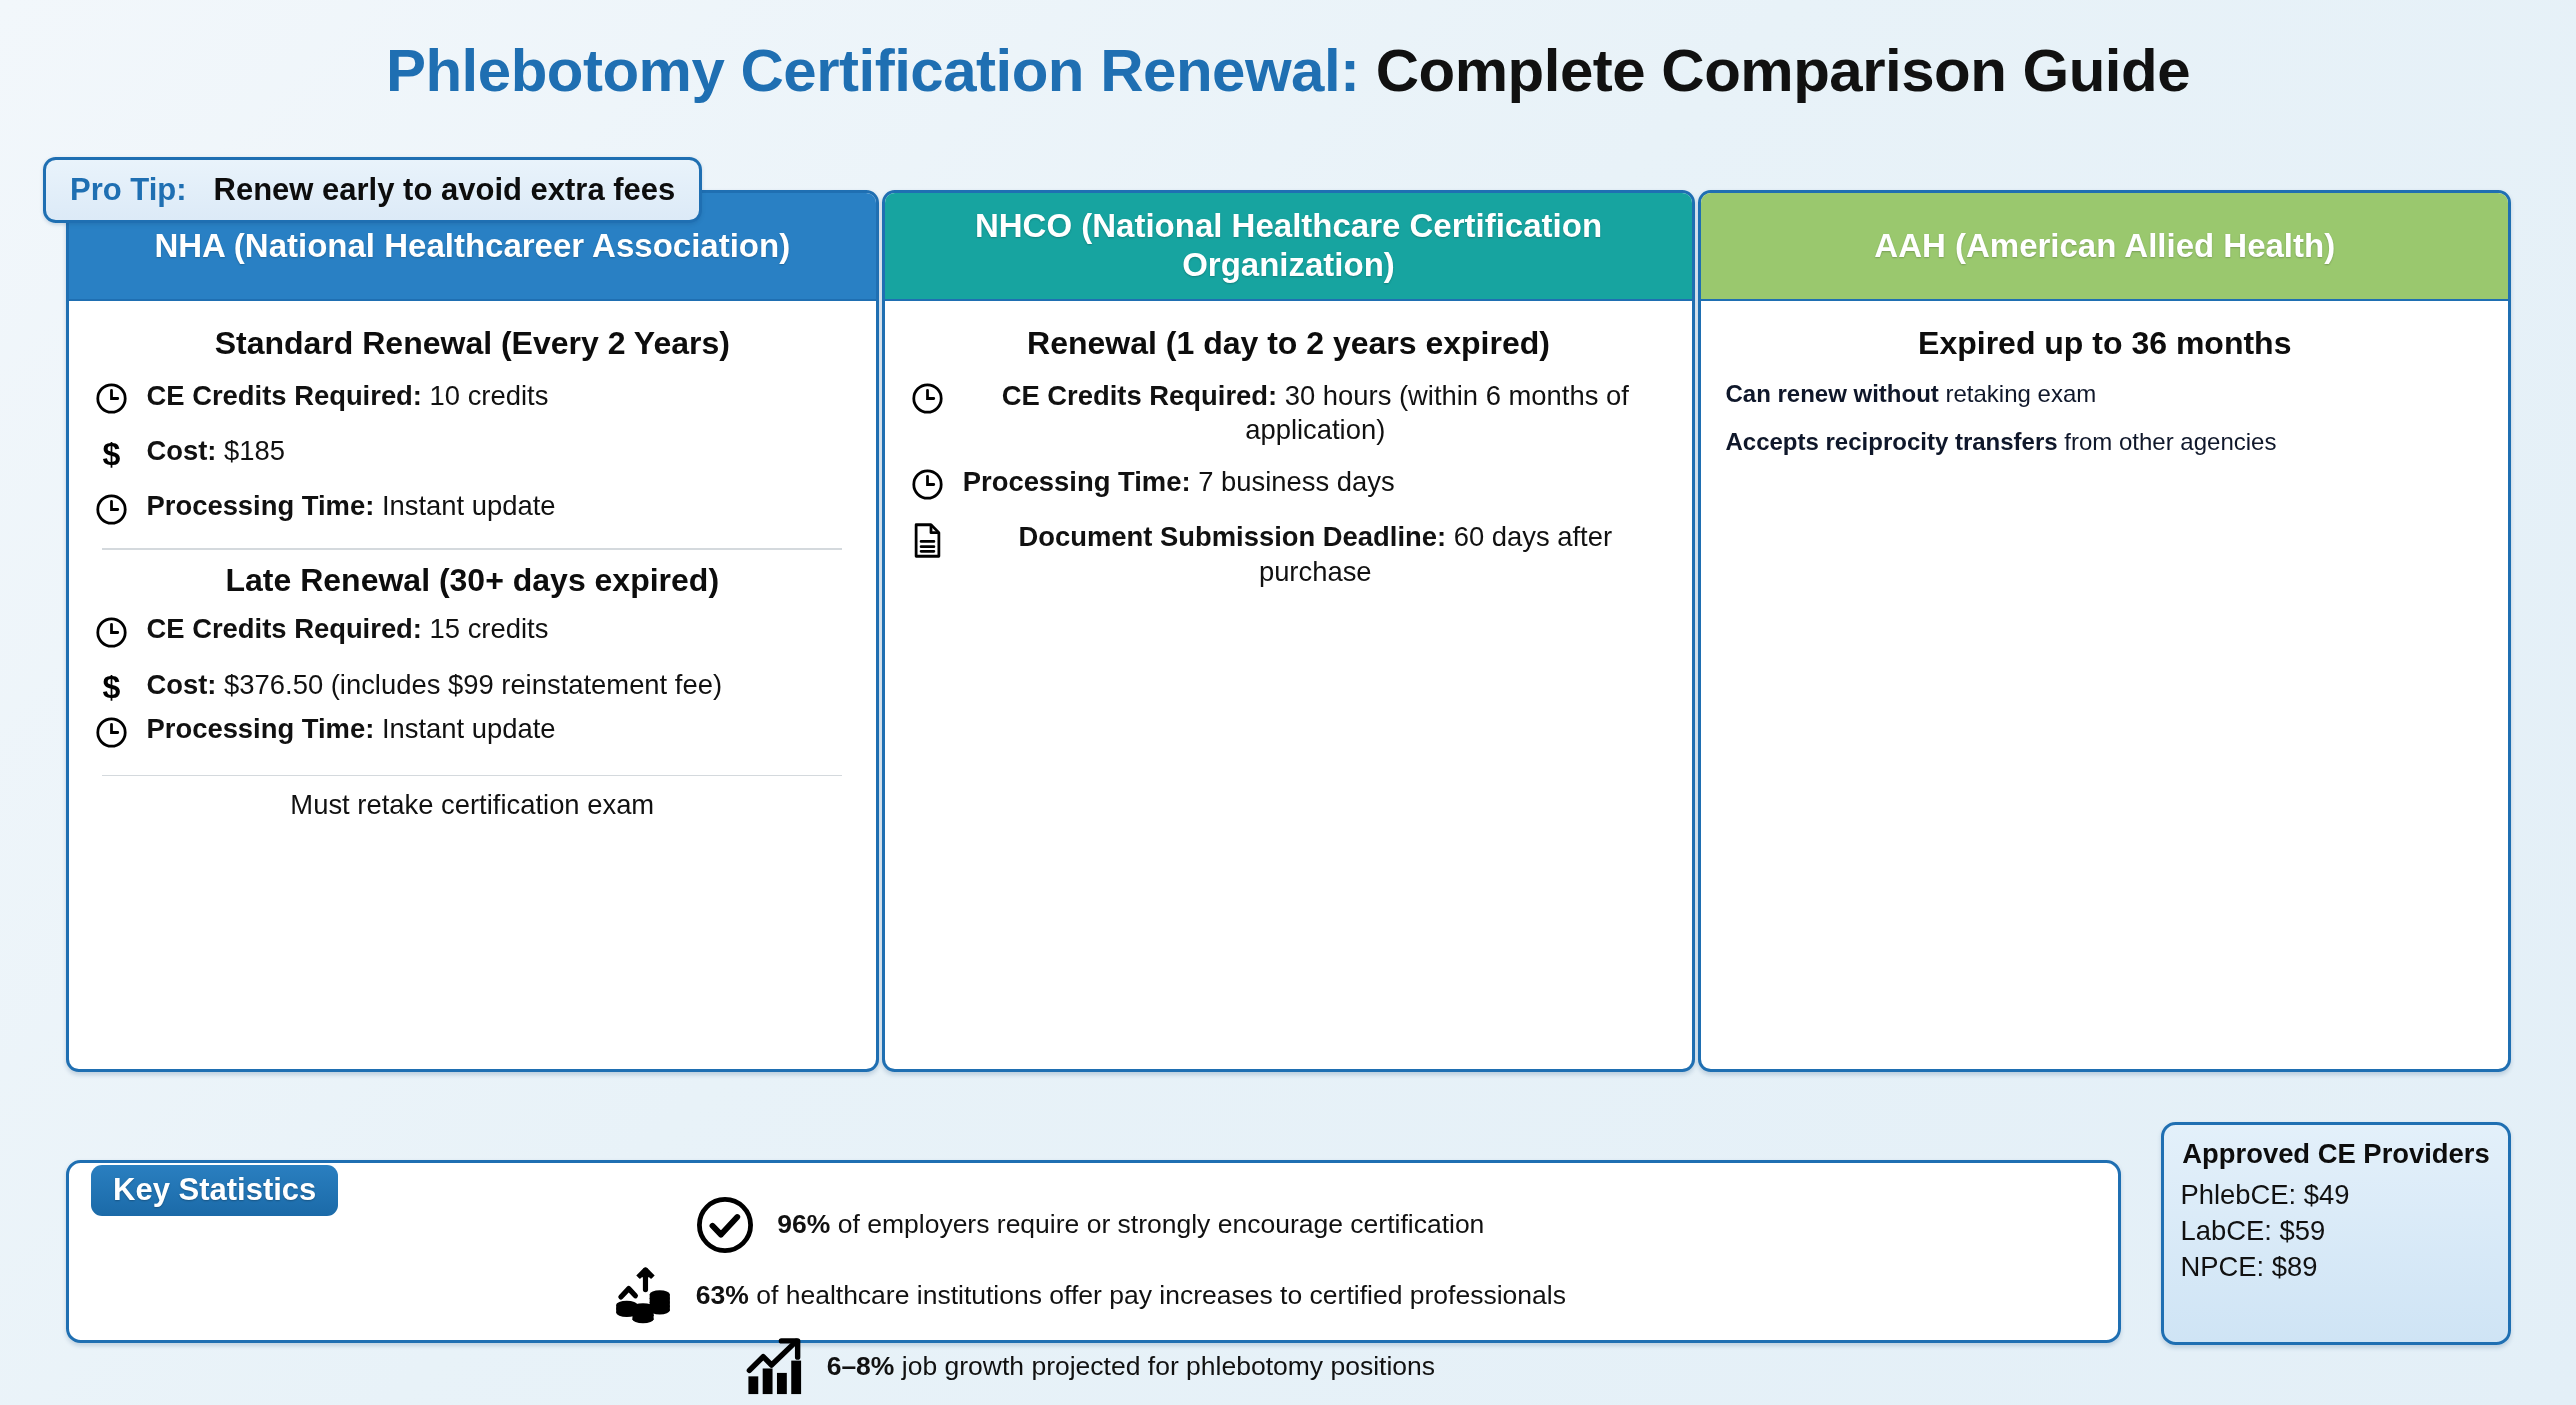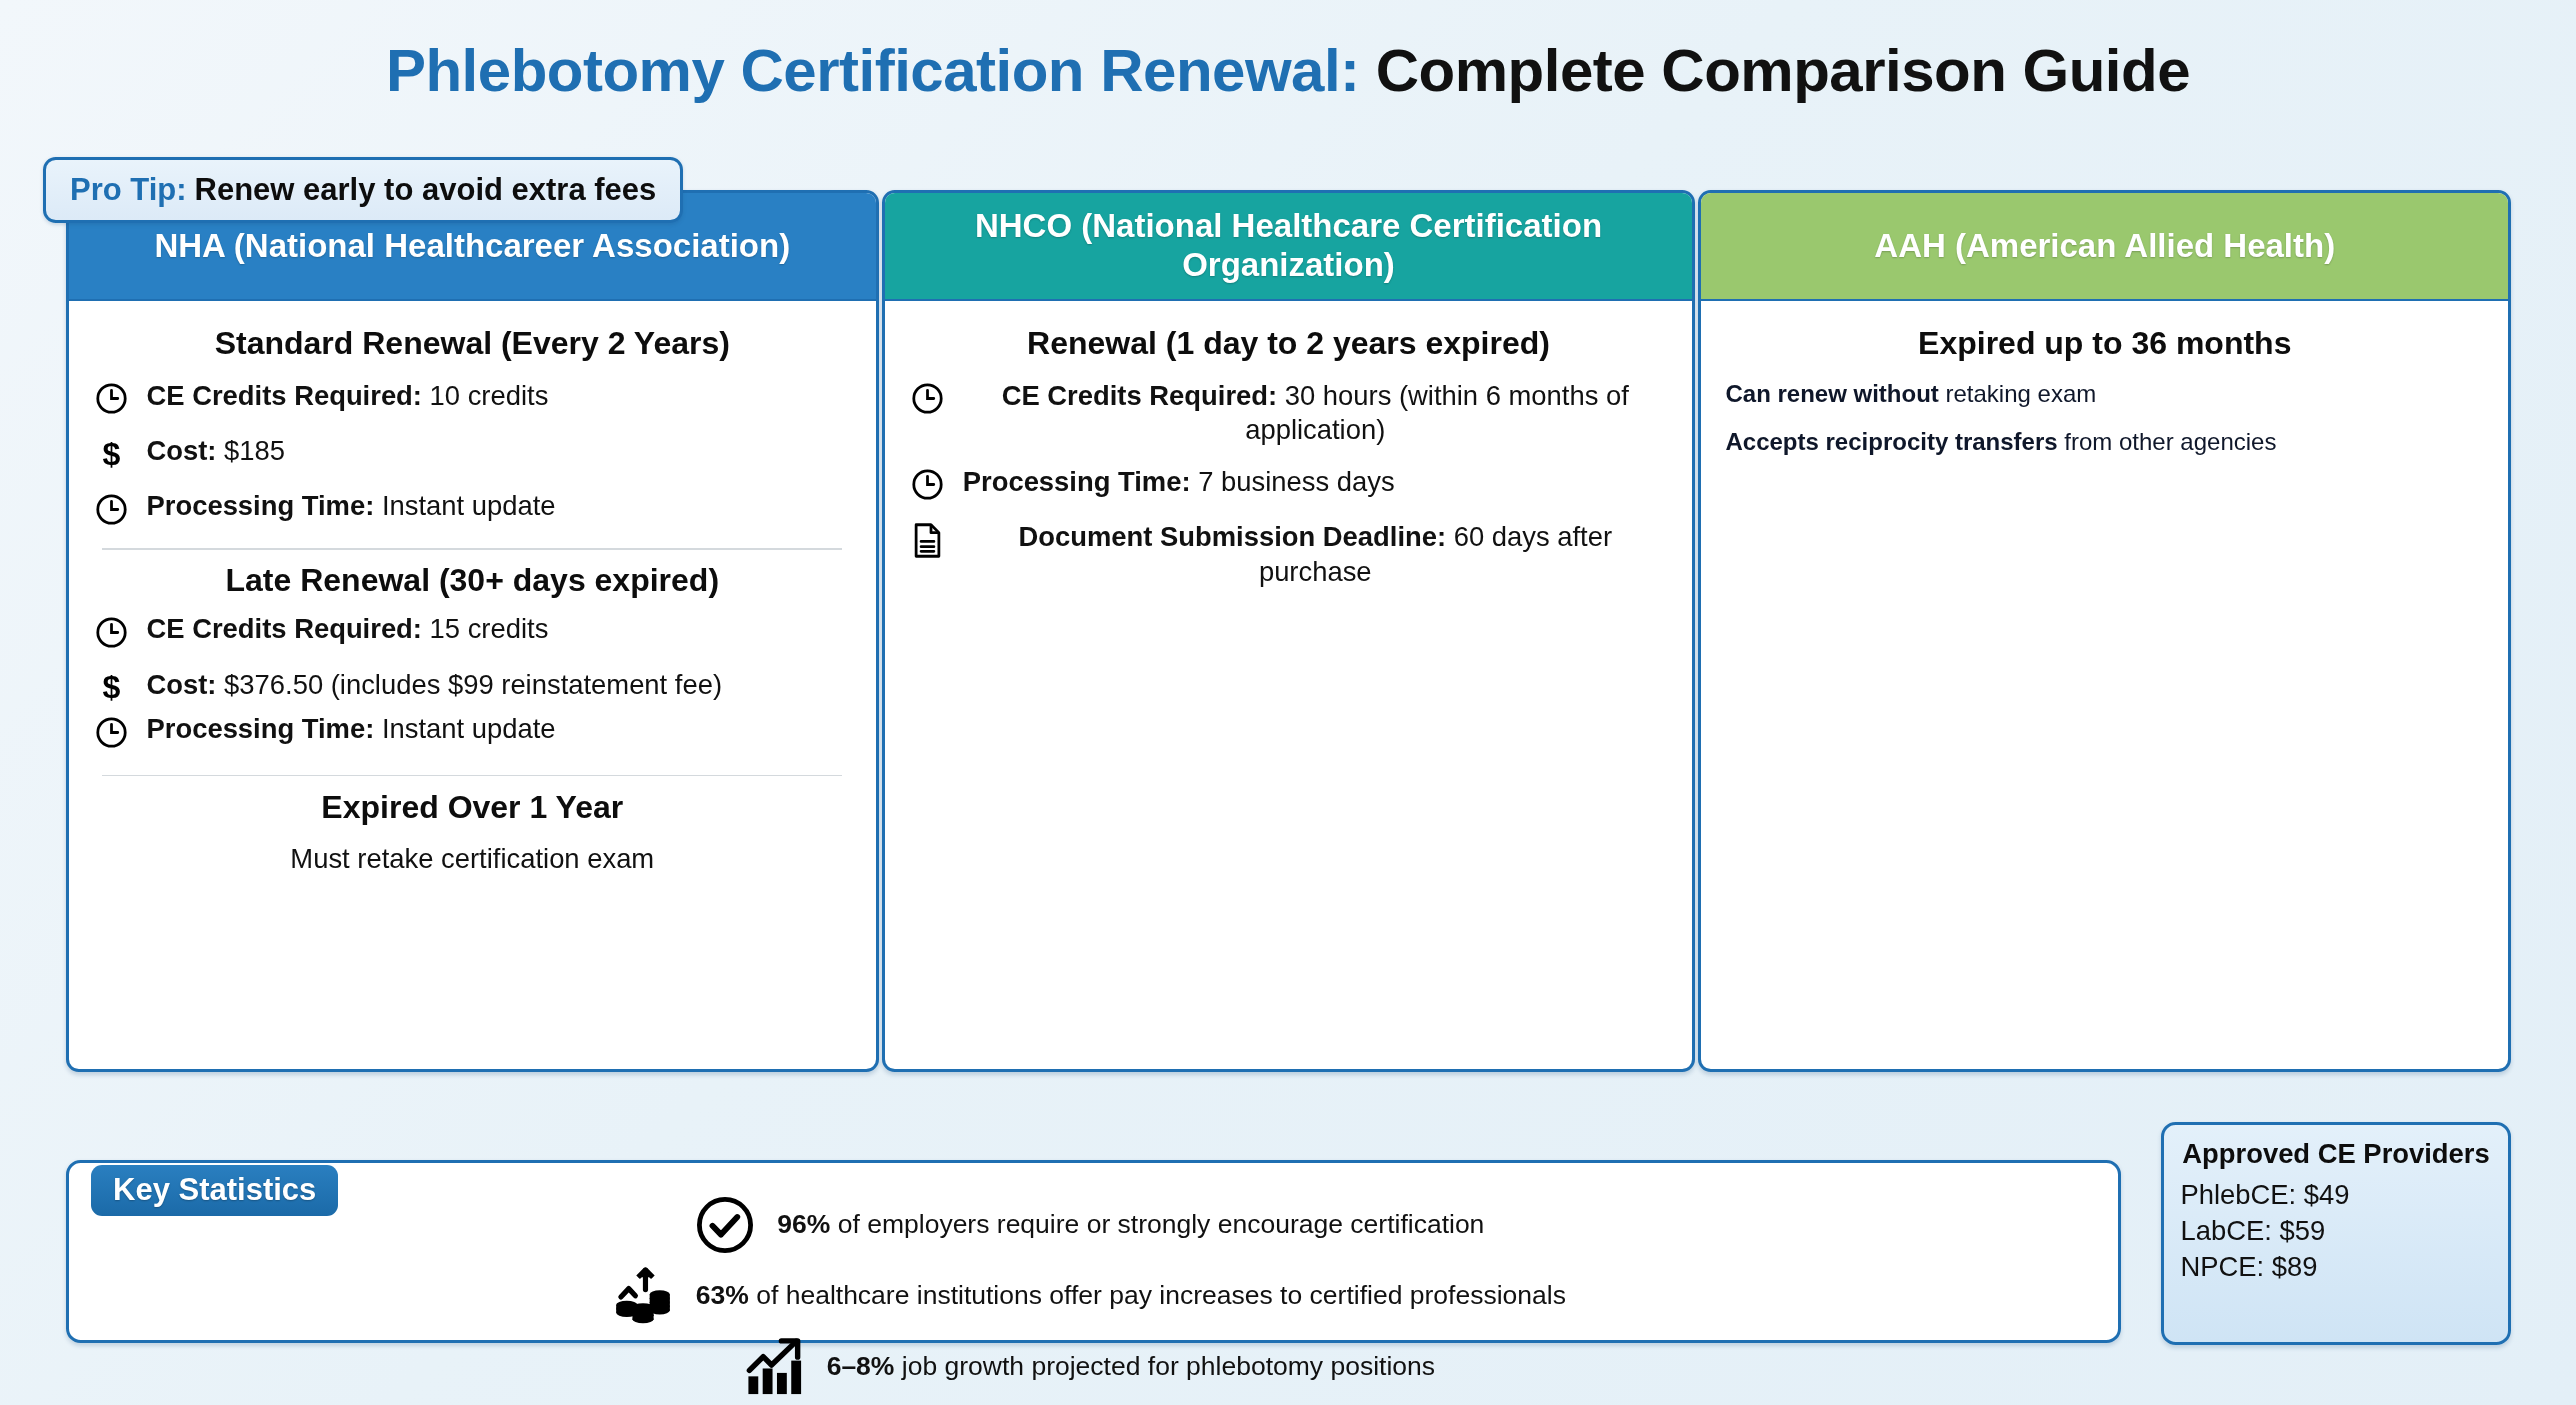--- a/index.html
+++ b/index.html
@@ -49,21 +49,21 @@
     background: linear-gradient(180deg, #e9f3fb 0%, #dceaf7 100%);
     border: 3.7px solid #1f6fb2;
     border-radius: 12.8px;
     z-index: 6;
     box-shadow: 0 1.8px 3.7px rgba(20,70,120,.18);
   }
   .pro-tip-label {
     font-size: 31px;
     font-weight: bold;
     color: #1f6fb2;
-    margin-right: 8px;
+    margin-right: 27px;
   }
   .pro-tip-text {
     font-size: 31px;
     font-weight: bold;
     color: #0d0d0d;
   }
 
   
   .columns {
     position: absolute;
@@ -320,21 +320,20 @@
           <svg width="35" height="35" viewBox="0 0 24 24">
               <circle cx="12" cy="12" r="9.4" fill="none" stroke="#000" stroke-width="1.9"></circle>
               <path d="M12 6.4V12h4.3" fill="none" stroke="#000" stroke-width="1.9" stroke-linecap="round"></path>
             </svg>
         </span>
         <span class="item-txt"><b>Processing Time:</b><span> Instant update</span></span>
       </div>
 
       <div class="divider" style="margin-top:24px"></div>
 
-      <div class="section-title">Expired Over 1 Year</div>
       <div class="center-note">Must retake certification exam</div>
 
     </div>
   </div>
 
   <div class="col">
     <div class="col-head" style="background:#17a4a0">NHCO (National Healthcare Certification Organization)</div>
     <div class="col-body">
 
       <div class="section-title">Renewal (1 day to 2 years expired)</div>

